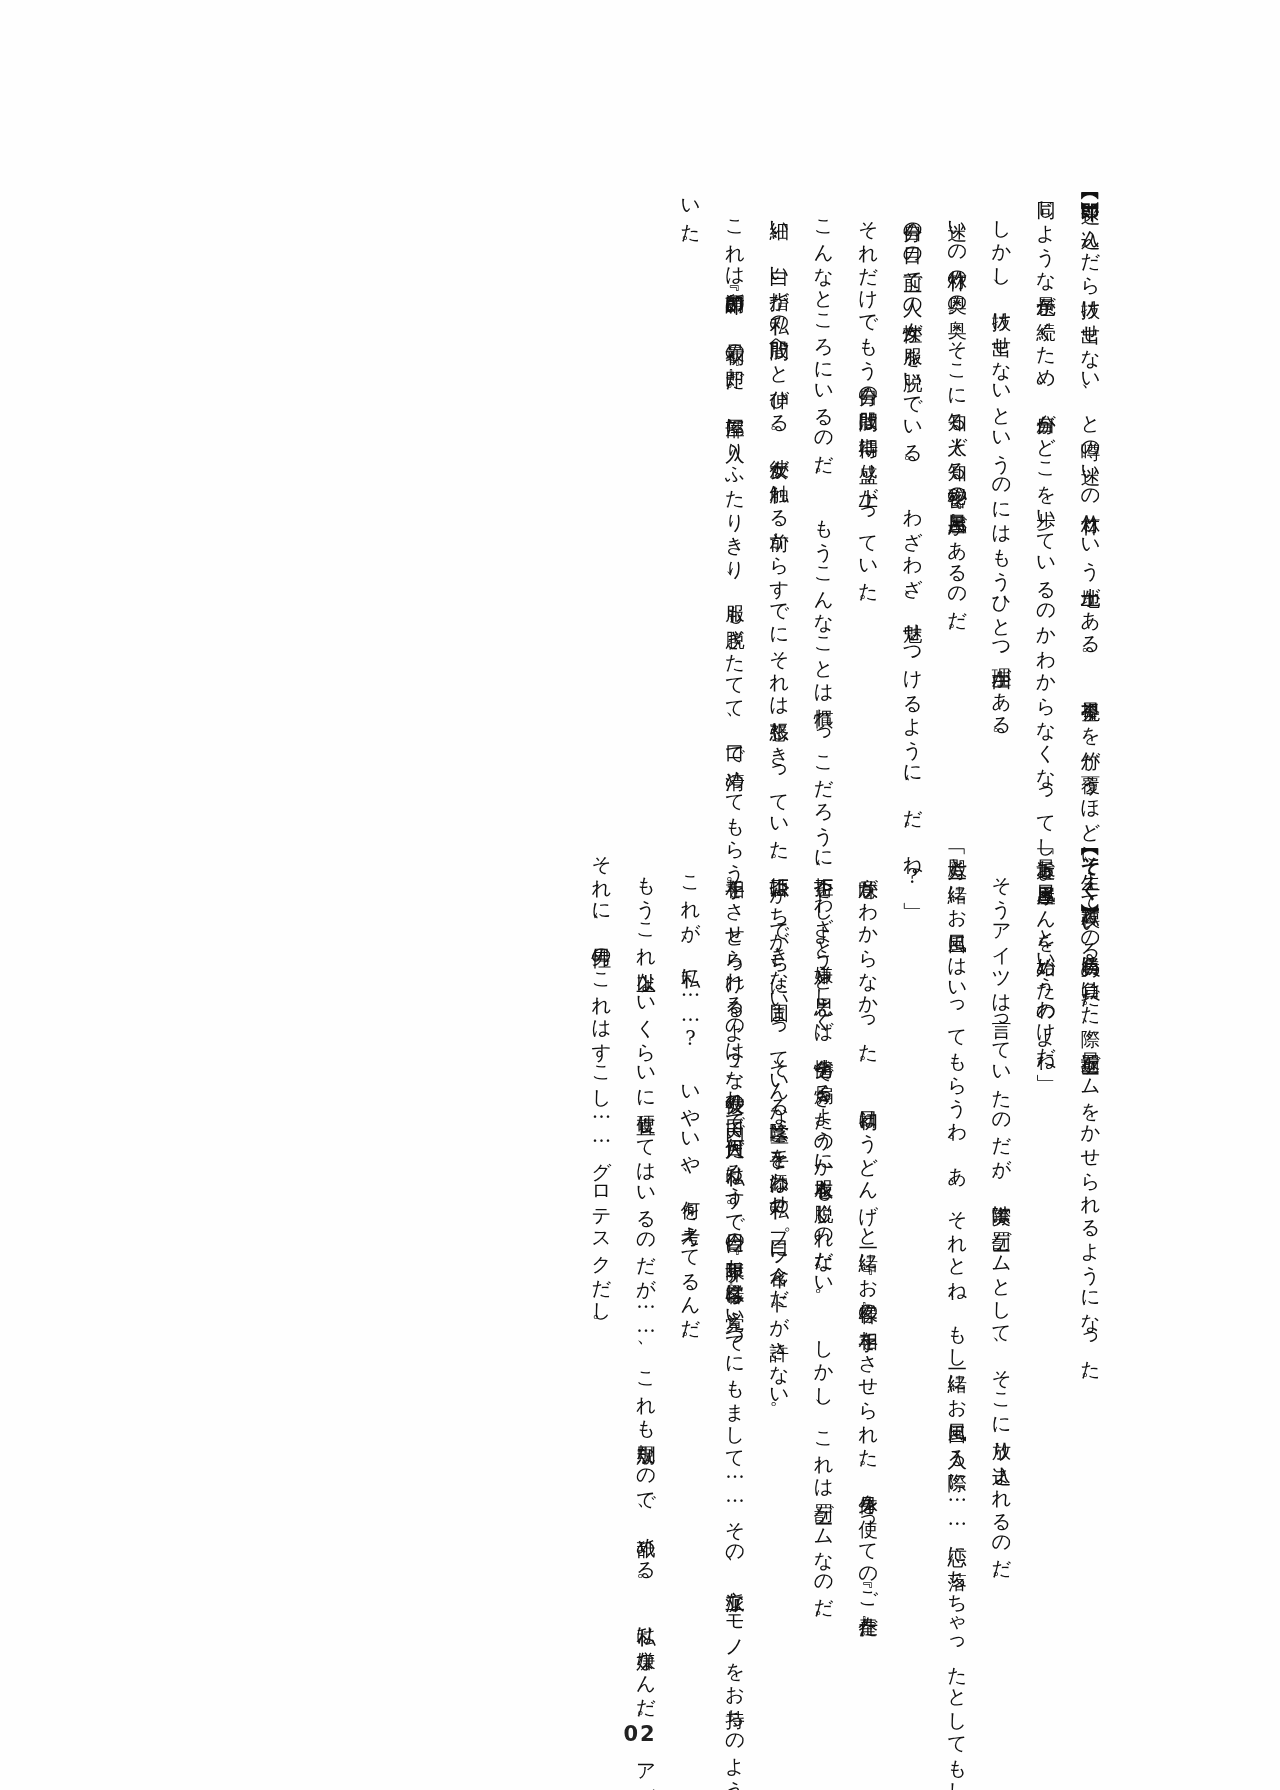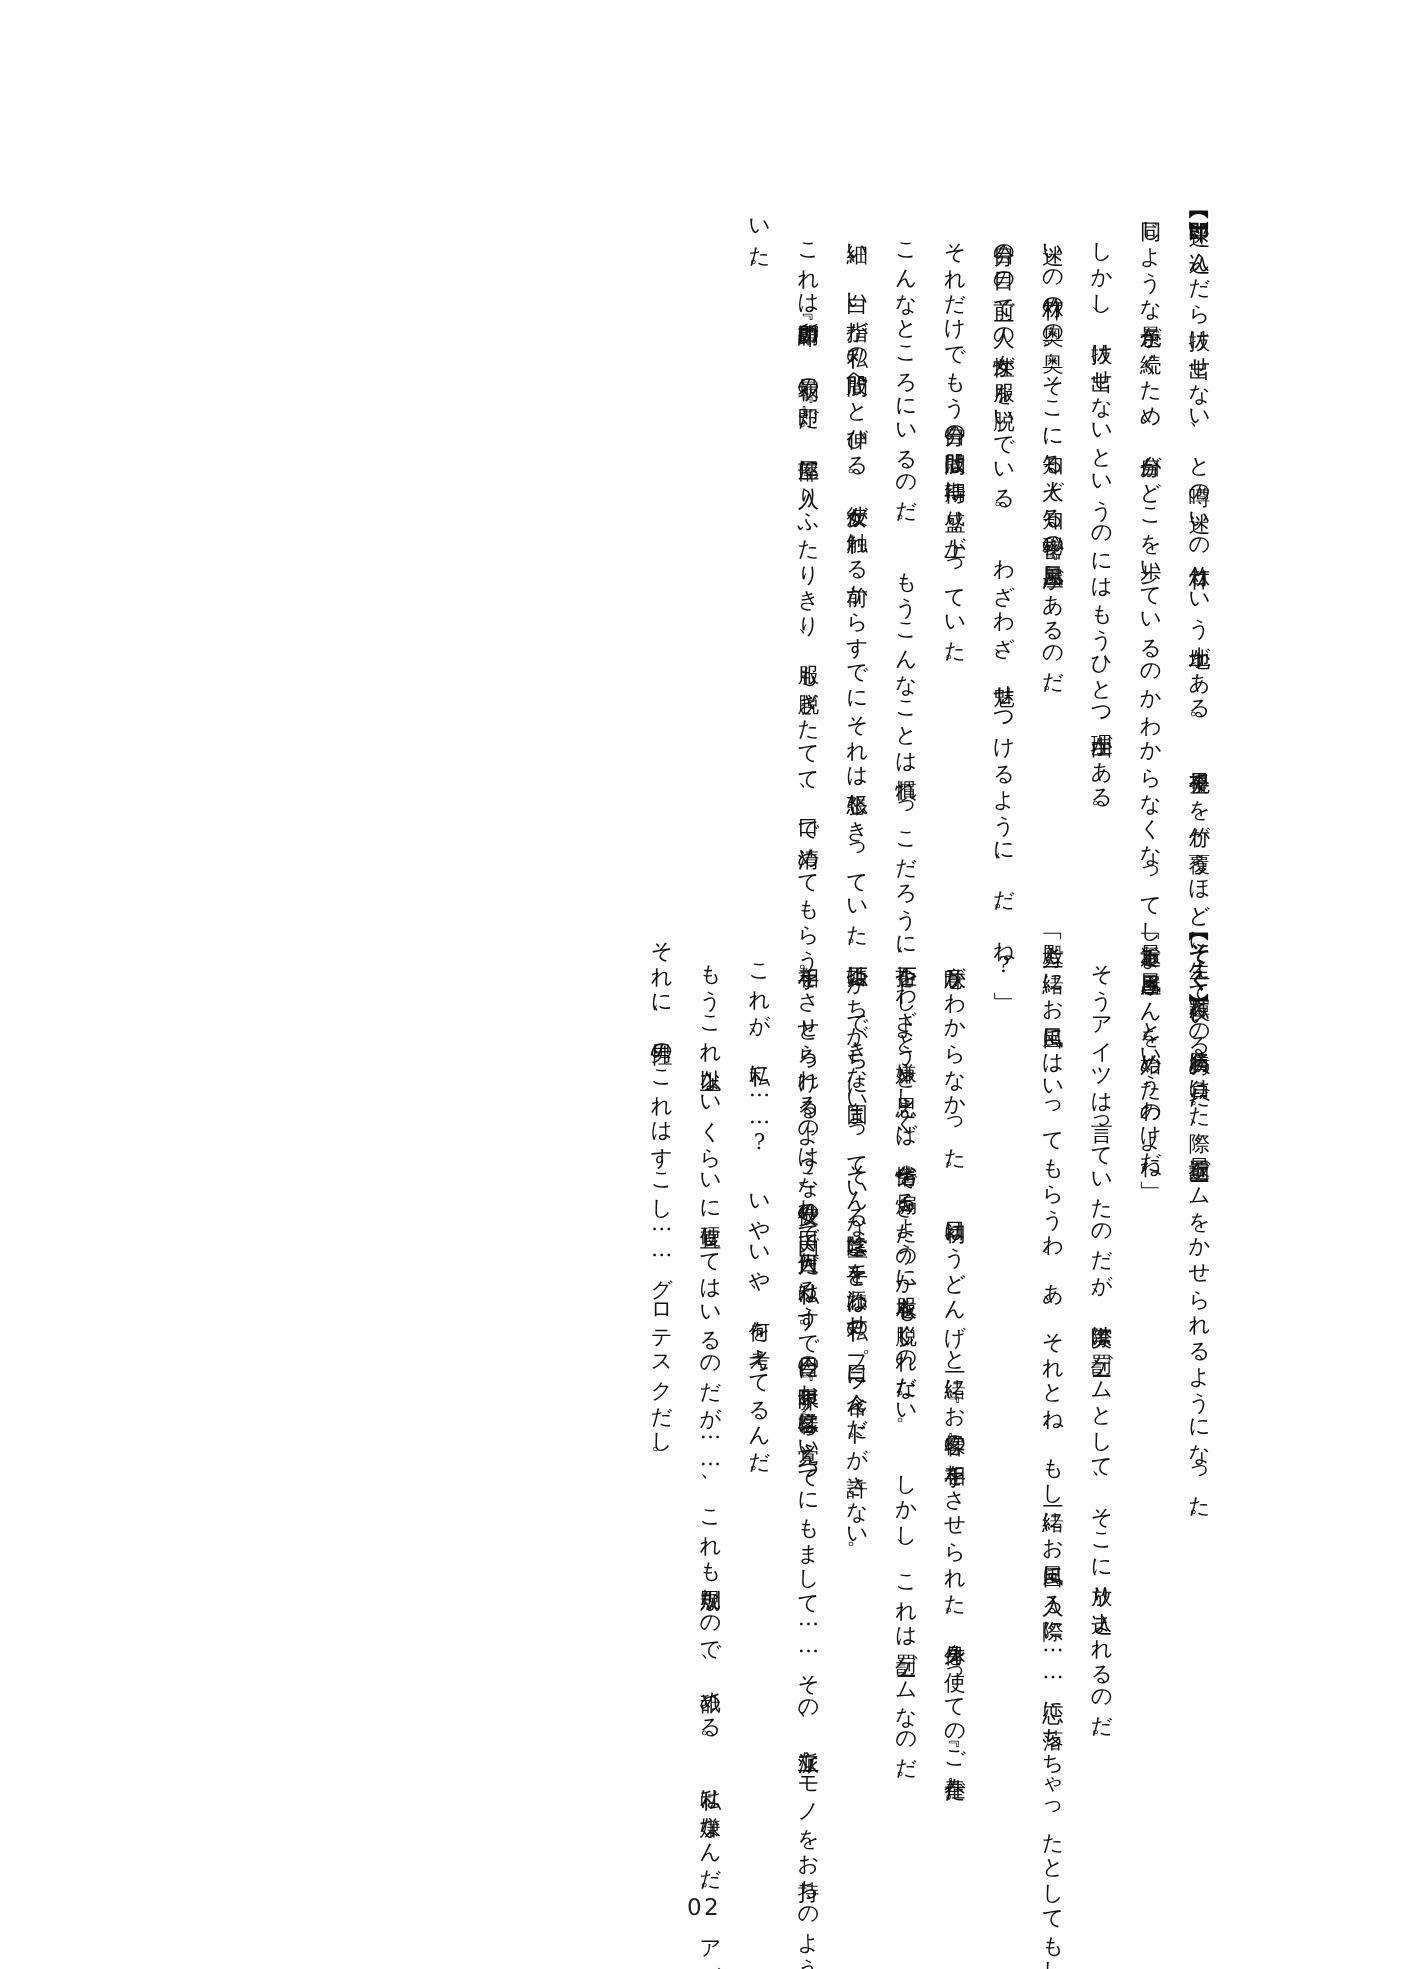--- a/index.html
+++ b/index.html
@@ -59,20 +59,21 @@
   .page-number {
     position: absolute;
     left: 0;
     right: 0;
     bottom: 44px;
     text-align: center;
     font-family: "DejaVu Sans", "Liberation Sans", sans-serif;
     font-size: 21px;
     letter-spacing: 2px;
     color: #222;
+    font-weight: bold;
   }
 </style>
 </head>
 <body>
 
 <div class="page">
 
   <div class="vblock" id="section-1"><span class="heading">【即】</span><span>迷い込んだら抜け出せない、と噂の迷いの竹林という土地がある。　視界全てを竹が覆うほどに生えているのだ。
 同じような景色が続くため、自分がどこを歩いているのかわからなくなってしまう、というわけだ。
 　しかし、抜け出せないというのにはもうひとつ理由がある。

